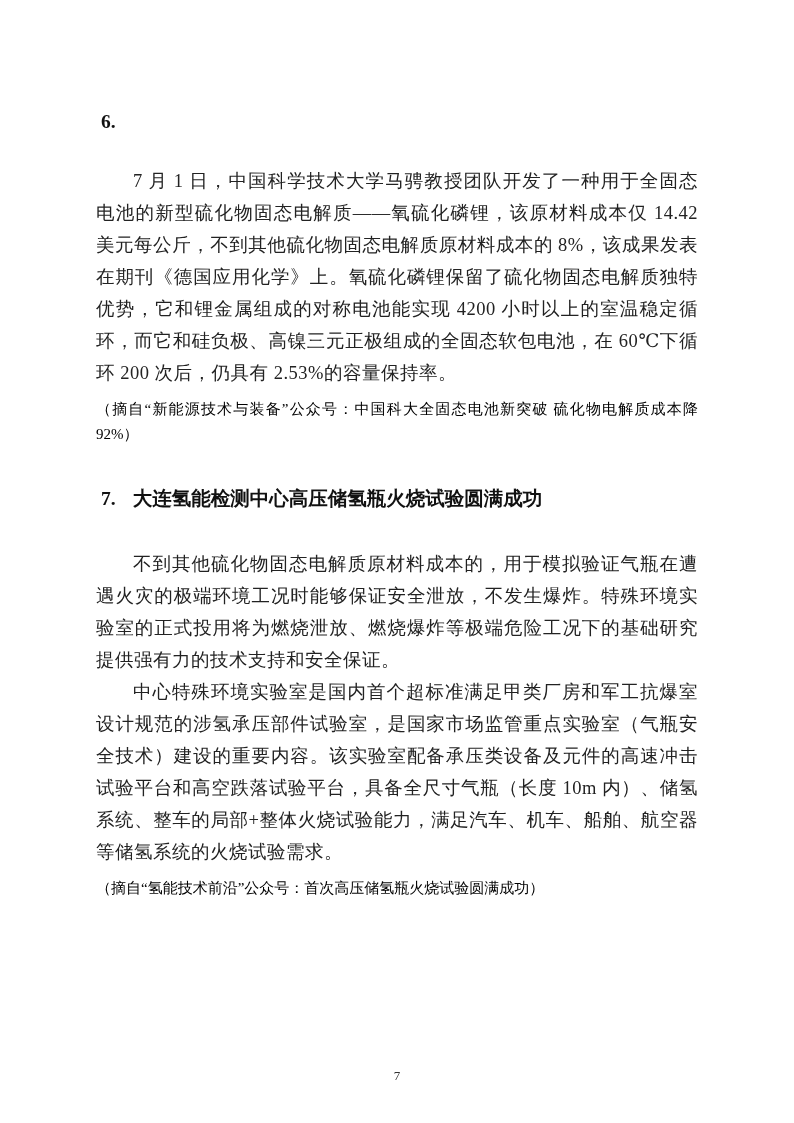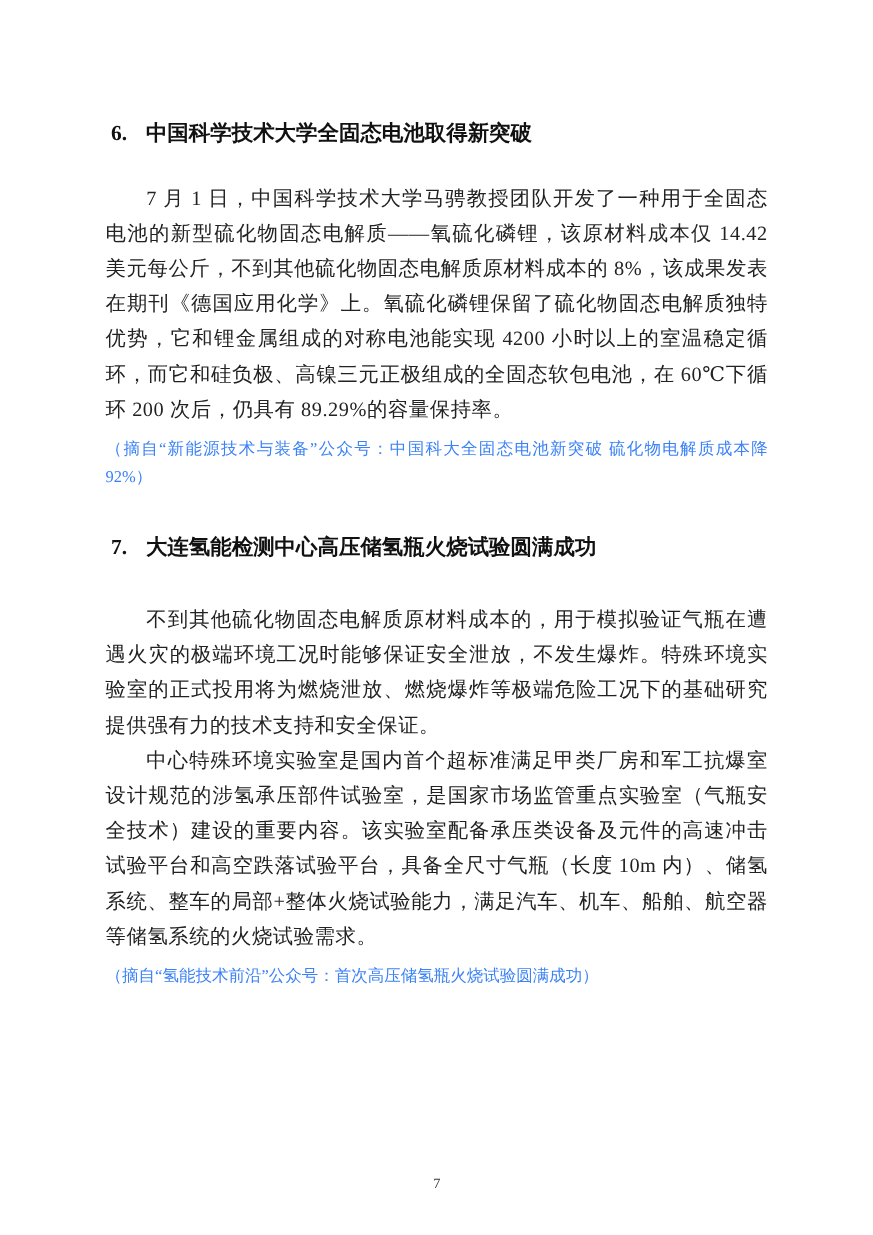--- a/index.html
+++ b/index.html
@@ -43,44 +43,43 @@
     text-indent: 2em;
     margin: 0;
     color: #222222;
     letter-spacing: 0.5px;
   }
   .citation {
     font-size: 15px;
     line-height: 25px;
     text-align: justify;
     margin-top: 8px;
-    color: #3b82f6;
+    color: #000000;
   }
   .page-number {
     position: absolute;
     top: 1068px;
     left: 0;
     width: 100%;
     text-align: center;
     font-size: 13px;
     color: #333333;
     font-family: "Liberation Serif", "DejaVu Serif", serif;
   }
 </style>
 </head>
 <body>
 
 <div class="page">
 
   <section>
     <div class="section-heading heading-6">
       <span class="num">6.</span>
-      <span class="title-text">中国科学技术大学全固态电池取得新突破</span>
     </div>
-    <p class="body-para">7 月 1 日，中国科学技术大学马骋教授团队开发了一种用于全固态电池的新型硫化物固态电解质——氧硫化磷锂，该原材料成本仅 14.42 美元每公斤，不到其他硫化物固态电解质原材料成本的 8%，该成果发表在期刊《德国应用化学》上。氧硫化磷锂保留了硫化物固态电解质独特优势，它和锂金属组成的对称电池能实现 4200 小时以上的室温稳定循环，而它和硅负极、高镍三元正极组成的全固态软包电池，在 60℃下循环 200 次后，仍具有 89.29%的容量保持率。</p>
+    <p class="body-para">7 月 1 日，中国科学技术大学马骋教授团队开发了一种用于全固态电池的新型硫化物固态电解质——氧硫化磷锂，该原材料成本仅 14.42 美元每公斤，不到其他硫化物固态电解质原材料成本的 8%，该成果发表在期刊《德国应用化学》上。氧硫化磷锂保留了硫化物固态电解质独特优势，它和锂金属组成的对称电池能实现 4200 小时以上的室温稳定循环，而它和硅负极、高镍三元正极组成的全固态软包电池，在 60℃下循环 200 次后，仍具有 2.53%的容量保持率。</p>
     <div class="citation">（摘自“新能源技术与装备”公众号：中国科大全固态电池新突破 硫化物电解质成本降 92%）</div>
   </section>
 
   <section>
     <div class="section-heading heading-7">
       <span class="num">7.</span>
       <span class="title-text">大连氢能检测中心高压储氢瓶火烧试验圆满成功</span>
     </div>
     <p class="body-para">不到其他硫化物固态电解质原材料成本的，用于模拟验证气瓶在遭遇火灾的极端环境工况时能够保证安全泄放，不发生爆炸。特殊环境实验室的正式投用将为燃烧泄放、燃烧爆炸等极端危险工况下的基础研究提供强有力的技术支持和安全保证。</p>
     <p class="body-para">中心特殊环境实验室是国内首个超标准满足甲类厂房和军工抗爆室设计规范的涉氢承压部件试验室，是国家市场监管重点实验室（气瓶安全技术）建设的重要内容。该实验室配备承压类设备及元件的高速冲击试验平台和高空跌落试验平台，具备全尺寸气瓶（长度 10m 内）、储氢系统、整车的局部+整体火烧试验能力，满足汽车、机车、船舶、航空器等储氢系统的火烧试验需求。</p>

